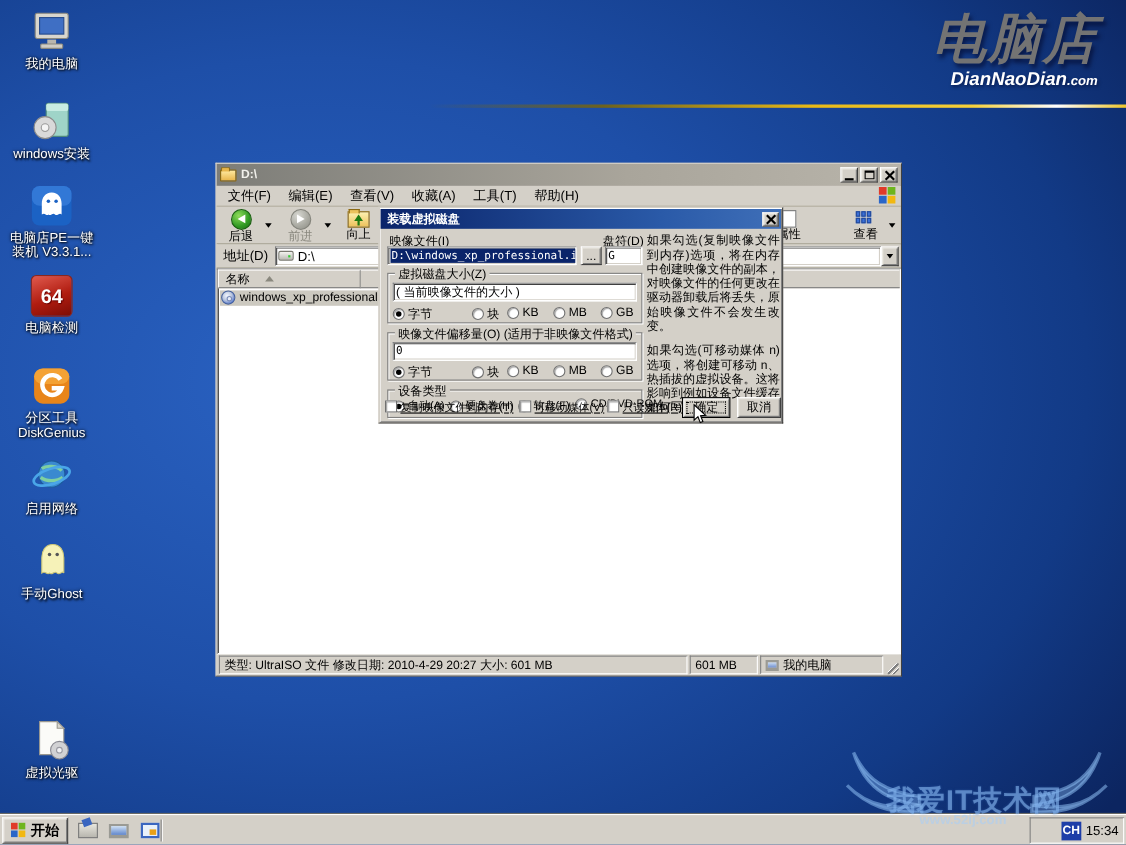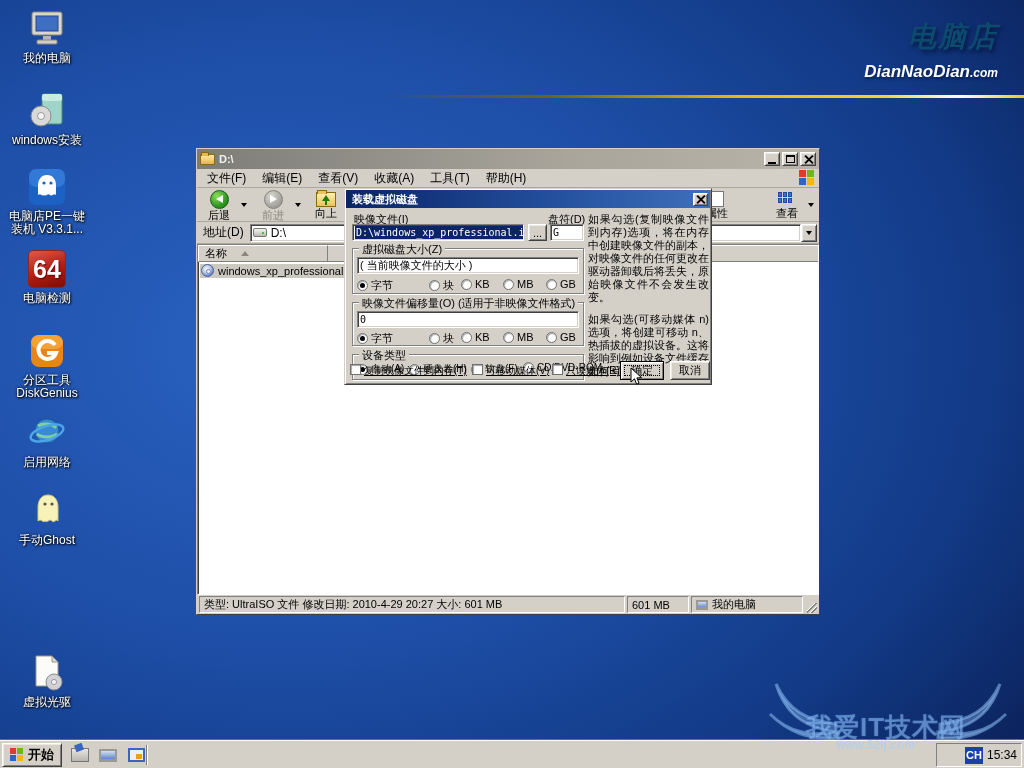--- a/index.html
+++ b/index.html
@@ -7,31 +7,31 @@
   body {
     font-family:"Liberation Sans","DejaVu Sans",sans-serif;
     font-size:12px; color:#000;
     position:relative;
     background:radial-gradient(ellipse 900px 650px at 28% 45%, #2a62c2 0%, #1e4fa8 45%, #123a86 78%, #0c2560 100%);
   }
 
   
   .desktop { position:absolute; inset:0; }
   .brand { position:absolute; top:14px; right:26px; text-align:right; z-index:2; }
-  .brand-title { font-size:28px; font-weight:bold; font-style:italic; color:#0c4a6e; letter-spacing:2px; text-shadow:2px 3px 4px rgba(0,0,30,.55); line-height:46px; }
+  .brand-title { font-size:48px; font-weight:bold; font-style:italic; color:#737373; letter-spacing:2px; text-shadow:2px 3px 4px rgba(0,0,30,.55); line-height:46px; }
   .brand-sub { font-size:17px; font-weight:bold; font-style:italic; color:#fff; text-shadow:1px 2px 3px rgba(0,0,30,.5); margin-top:2px; }
   .accent-line { position:absolute; top:95px; left:390px; right:0; height:3px; z-index:1;
     background:linear-gradient(to right, rgba(10,25,70,0) 0%, #6d621e 25%, #e8b916 55%, #f5d03a 78%, #ffffff 90%, #eec428 100%); }
 
   .dicon { position:absolute; left:4px; width:86px; text-align:center; cursor:default; }
   .dicon .ig { width:42px; height:42px; margin:0 auto; display:flex; align-items:center; justify-content:center; }
   .dicon .lbl { margin-top:2px; color:#fff; font-size:12px; line-height:13px; text-shadow:1px 1px 2px #000, 0 0 3px #000; word-break:break-word; }
   .di1{top:8px}.di2{top:90px}.di3{top:166px}.di4{top:248px}.di5{top:330px}.di6{top:412px}.di7{top:490px}.di8{top:572px}.di9{top:652px}
 
-  .ic64 { width:38px; height:38px; border-radius:5px; background:linear-gradient(160deg,#e05a4e 0%,#b01c10 55%,#7d0d06 100%); color:#fff; font-weight:bold; font-size:25px; display:flex; align-items:center; justify-content:center; text-shadow:1px 1px 1px #600; border:1px solid #8c261c; }
+  .ic64 { width:38px; height:38px; border-radius:5px; background:linear-gradient(160deg,#e05a4e 0%,#b01c10 55%,#7d0d06 100%); color:#fff; font-weight:bold; font-size:18px; display:flex; align-items:center; justify-content:center; text-shadow:1px 1px 1px #600; border:1px solid #8c261c; }
 
   
   .face { background:#d4d0c8; }
   .raised { background:#d4d0c8; border:1px solid; border-color:#ffffff #404040 #404040 #ffffff; box-shadow:inset 1px 1px 0 #ece9e2, inset -1px -1px 0 #808080; }
   .sunken { background:#fff; border:1px solid; border-color:#808080 #ffffff #ffffff #808080; box-shadow:inset 1px 1px 0 #404040, inset -1px -1px 0 #d4d0c8; }
   .winframe { border:1px solid; border-color:#d4d0c8 #404040 #404040 #d4d0c8; box-shadow:inset 1px 1px 0 #ffffff, inset -1px -1px 0 #808080; background:#d4d0c8; }
   .groupbox { position:absolute; border:1px solid #808080; box-shadow:1px 1px 0 #ffffff, inset 1px 1px 0 #ffffff; }
   .groupbox > .glabel { position:absolute; top:-7px; left:6px; background:#d4d0c8; padding:0 3px; font-size:11px; white-space:nowrap; }
 
   .ctlbtn { width:16px; height:14px; display:inline-flex; align-items:center; justify-content:center; margin-left:2px; }

